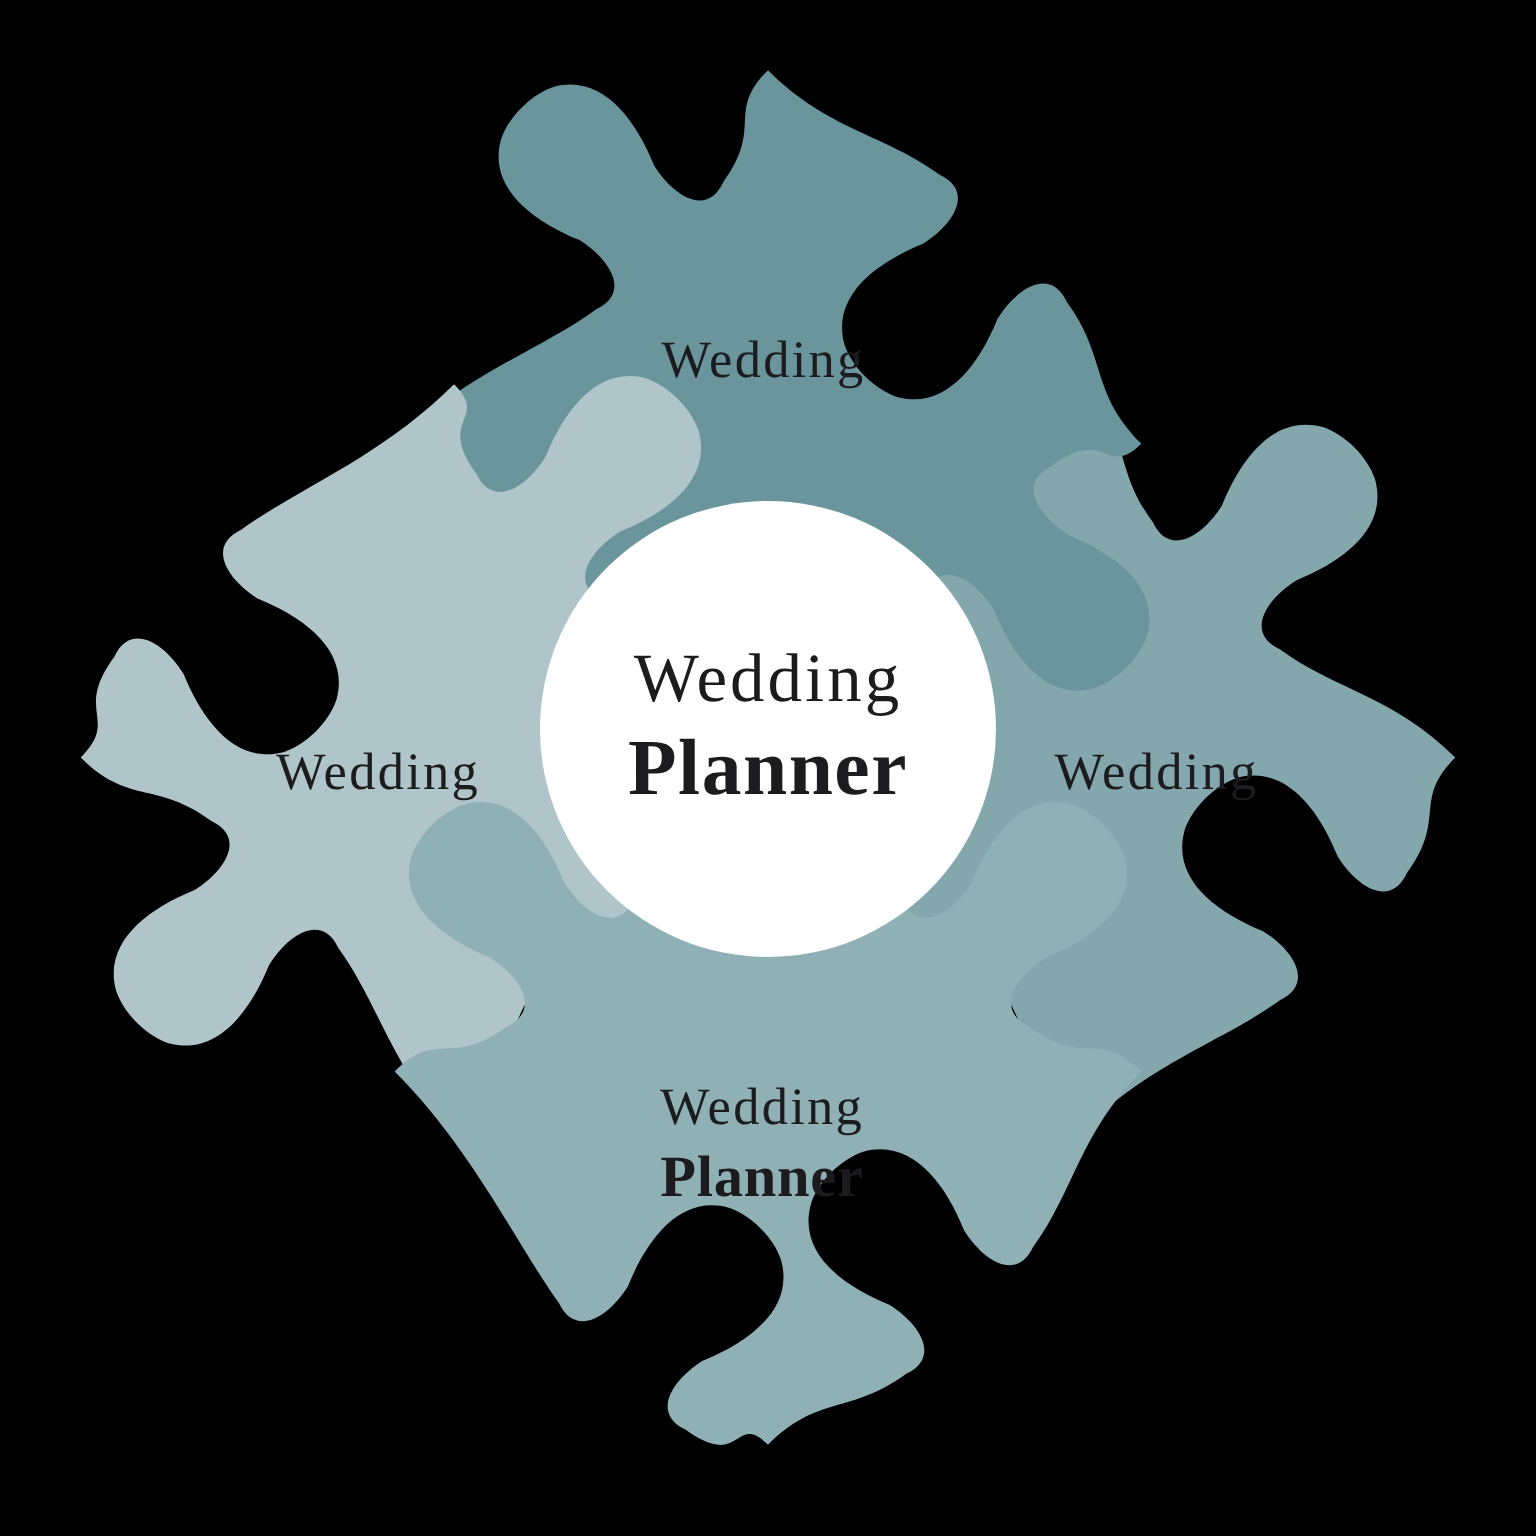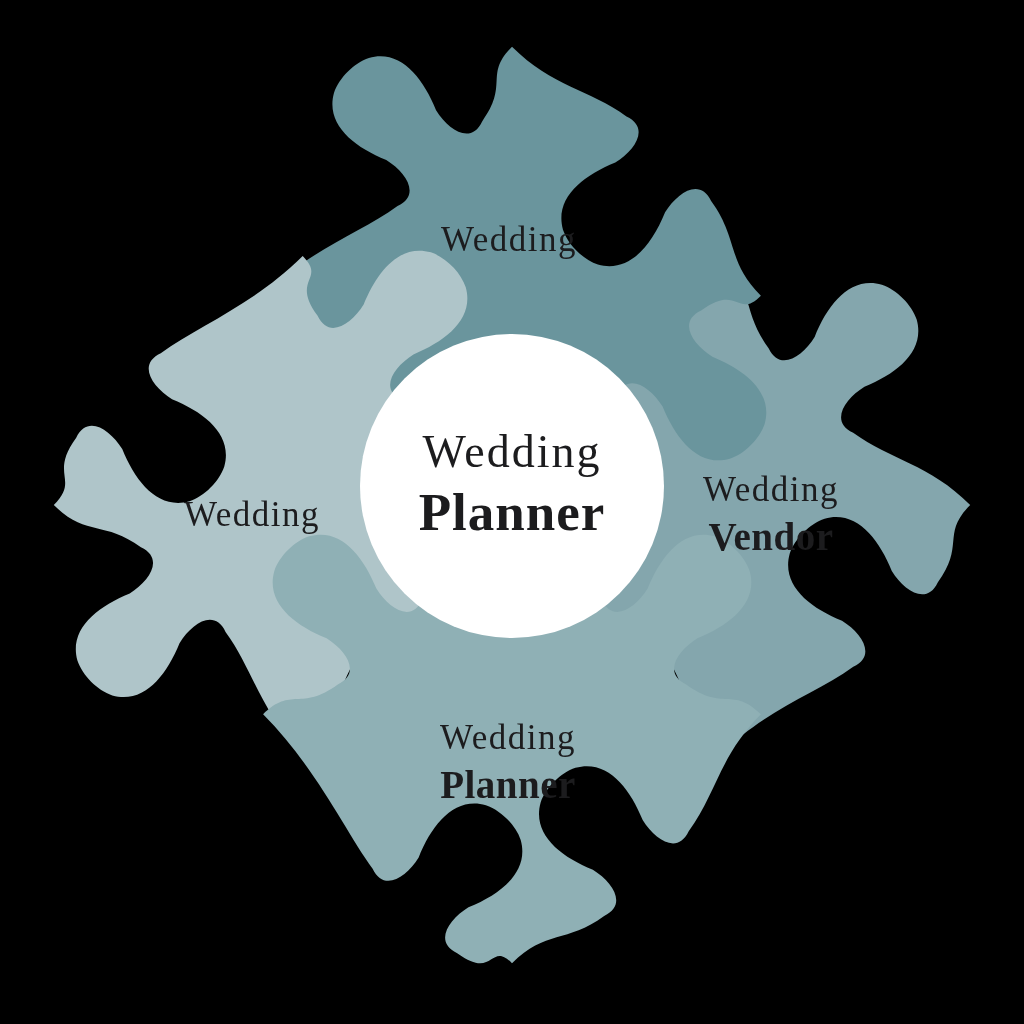--- a/index.html
+++ b/index.html
@@ -68,21 +68,20 @@
     </g>
     <circle id="center-circle" cx="512" cy="486" r="152" fill="#ffffff"></circle>
   </svg>
 
   <div class="lbl" style="left: 509px; top: 240px; color: rgb(28, 28, 30);">
     <span class="l1">Wedding</span>
   </div>
 
   <div class="lbl" style="left: 771px; top: 515px; color: rgb(28, 28, 30);">
     <span class="l1">Wedding</span>
-    <span class="l2">Vendor</span>
   </div>
 
   <div class="lbl" style="left: 508px; top: 763px; color: rgb(28, 28, 30);">
     <span class="l1">Wedding</span>
     <span class="l2">Planner</span>
   </div>
 
   <div class="lbl" style="left: 252px; top: 515px; color: rgb(28, 28, 30);">
     <span class="l1">Wedding</span>
   </div>

